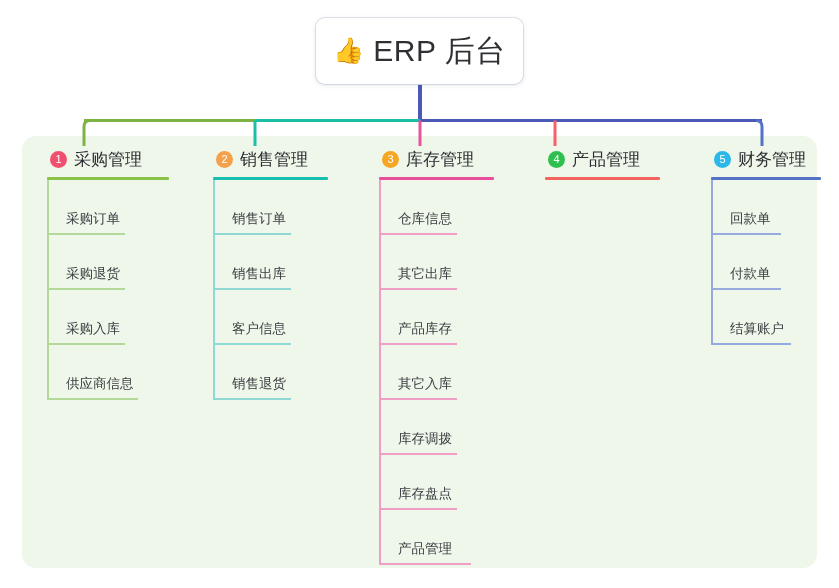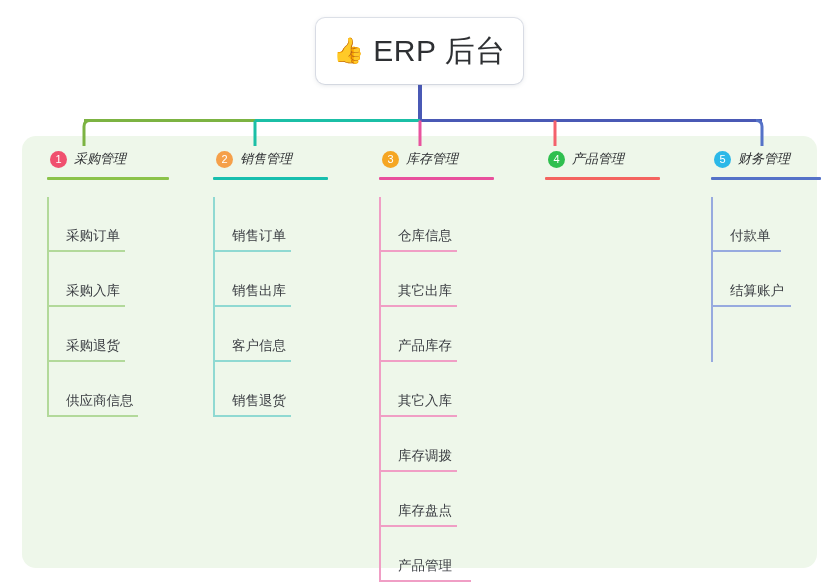--- a/index.html
+++ b/index.html
@@ -92,34 +92,33 @@
     height: 17px;
     border-radius: 50%;
     color: #ffffff;
     font-size: 11px;
     line-height: 17px;
     text-align: center;
     font-weight: normal;
     flex: none;
   }
   .col-title {
-    font-size: 13px;
+    font-size: 17px;
     color: #2b2d30;
     white-space: nowrap;
-    font-style: italic;
   }
   .col-underline {
     height: 3px;
     border-radius: 1px;
     margin-top: 5px;
   }
 
   .items {
     position: relative;
-    margin-top: 17px;
+    margin-top: 0px;
   }
   .item {
     position: relative;
     height: 55px;
     box-sizing: border-box;
   }
   .item-label {
     position: absolute;
     left: 30px;
     bottom: 7px;
@@ -173,28 +172,28 @@
           <span class="col-title">采购管理</span>
         </div>
         <div class="col-underline" style="width: 122px; margin-left: 11px; background: rgb(139, 195, 74);"></div>
         <div class="items">
           <div class="spine" style="background: rgb(178, 217, 154); height: 220px;"></div>
           <div class="item">
             <span class="item-label">采购订单</span>
             <div class="item-underline" style="width: 78px; background: rgb(178, 217, 154);"></div>
           </div>
           <div class="item">
+            <span class="item-label">采购退货</span>
+            <div class="item-underline" style="width: 78px; background: rgb(178, 217, 154);"></div>
+          </div>
+          <div class="item">
             <span class="item-label">采购入库</span>
             <div class="item-underline" style="width: 78px; background: rgb(178, 217, 154);"></div>
           </div>
           <div class="item">
-            <span class="item-label">采购退货</span>
-            <div class="item-underline" style="width: 78px; background: rgb(178, 217, 154);"></div>
-          </div>
-          <div class="item">
             <span class="item-label">供应商信息</span>
             <div class="item-underline" style="width: 91px; background: rgb(178, 217, 154);"></div>
           </div>
         </div>
       </div>
       <div class="column" style="left: 202px; width: 158px;">
         <div class="col-header">
           <span class="badge" style="background: rgb(245, 160, 74);">2</span>
           <span class="col-title">销售管理</span>
         </div>
@@ -266,20 +265,24 @@
       </div>
       <div class="column" style="left: 700px; width: 120px;">
         <div class="col-header">
           <span class="badge" style="background: rgb(43, 184, 232);">5</span>
           <span class="col-title">财务管理</span>
         </div>
         <div class="col-underline" style="width: 110px; margin-left: 11px; background: rgb(85, 114, 200);"></div>
         <div class="items">
           <div class="spine" style="background: rgb(151, 170, 223); height: 165px;"></div>
           <div class="item">
+            <span class="item-label">回款单</span>
+            <div class="item-underline" style="width: 70px; background: rgb(151, 170, 223);"></div>
+          </div>
+          <div class="item">
             <span class="item-label">付款单</span>
             <div class="item-underline" style="width: 70px; background: rgb(151, 170, 223);"></div>
           </div>
           <div class="item">
             <span class="item-label">结算账户</span>
             <div class="item-underline" style="width: 80px; background: rgb(151, 170, 223);"></div>
           </div>
         </div>
       </div>
     </div>

